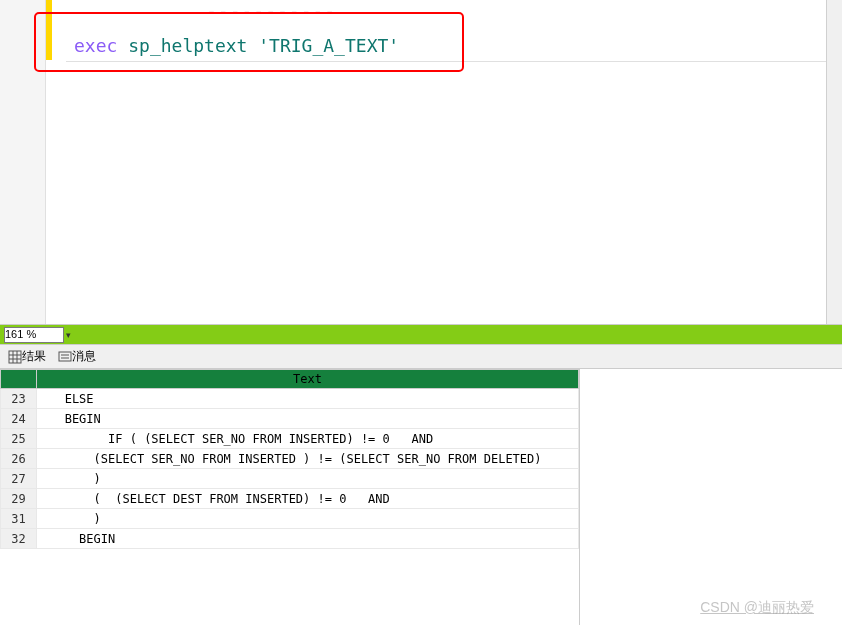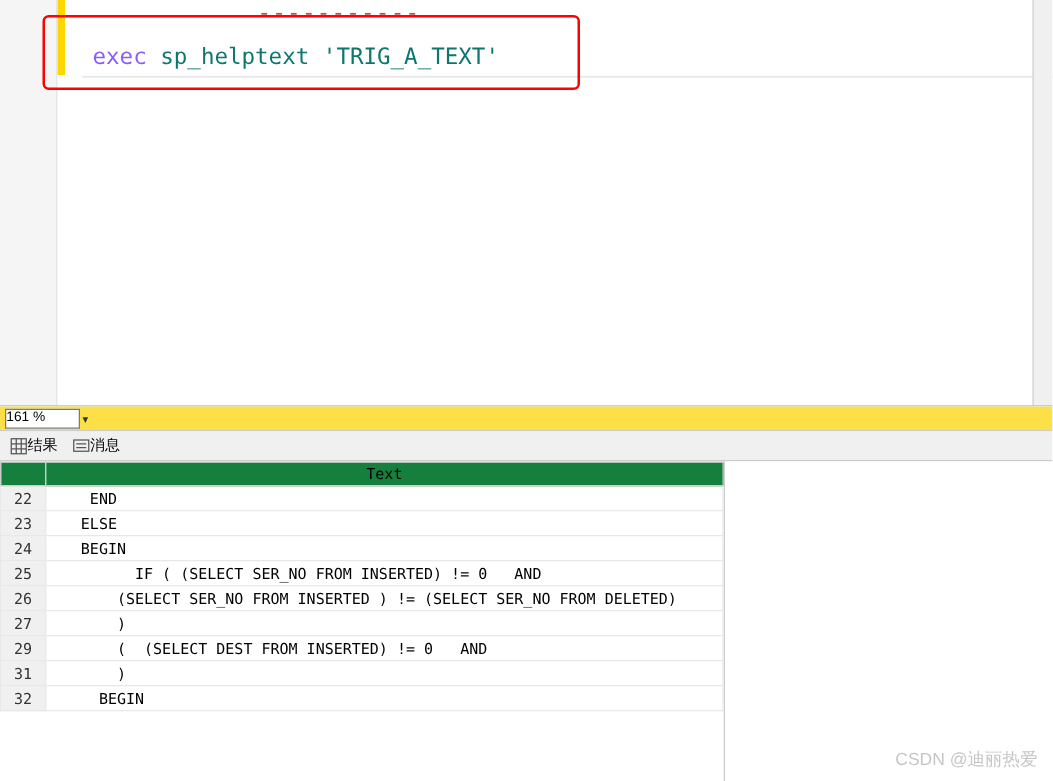--- a/index.html
+++ b/index.html
@@ -86,21 +86,21 @@
     .editor-bottom-border {
       position: absolute;
       top: 61px;
       left: 66px;
       right: 0;
       height: 1px;
       background: #e0e0e0;
     }
     .zoom-bar {
       height: 20px;
-      background: #fde047;
+      background: #84cc16;
       display: flex;
       align-items: center;
       padding: 0 4px;
       border-bottom: 1px solid #ccc;
       font-size: 11px;
       font-family: "Microsoft YaHei", sans-serif;
     }
     .zoom-select {
       width: 60px;
       height: 16px;
@@ -177,25 +177,26 @@
     .text-cell {
       font-family: "SimSun", Consolas, monospace;
     }
     .results-right {
       flex: 1;
       background: #fff;
     }
     .watermark {
       position: absolute;
       bottom: 8px;
-      right: 12px;
+      right: 28px;
       color: rgba(150,150,150,0.55);
       font-size: 14px;
       font-family: "Microsoft YaHei", sans-serif;
       pointer-events: none;
+      text-decoration: underline;
     }
     .scrollbar-v {
       position: absolute;
       right: 0;
       top: 0;
       bottom: 0;
       width: 16px;
       background: #f0f0f0;
       border-left: 1px solid #d0d0d0;
     }
@@ -259,24 +260,20 @@
   <div class="results-pane">
     <div class="results-grid">
       <table class="results-table">
         <thead>
           <tr>
             <th class="row-header"></th>
             <th>Text</th>
           </tr>
         </thead>
         <tbody id="results-body">
-        <tr>
-              <td class="row-header">22</td>
-              <td class="text-cell">    END  </td>
-            </tr>
             <tr>
               <td class="row-header">23</td>
               <td class="text-cell">   ELSE  </td>
             </tr>
             <tr>
               <td class="row-header">24</td>
               <td class="text-cell">   BEGIN  </td>
             </tr>
             <tr>
               <td class="row-header">25</td>

